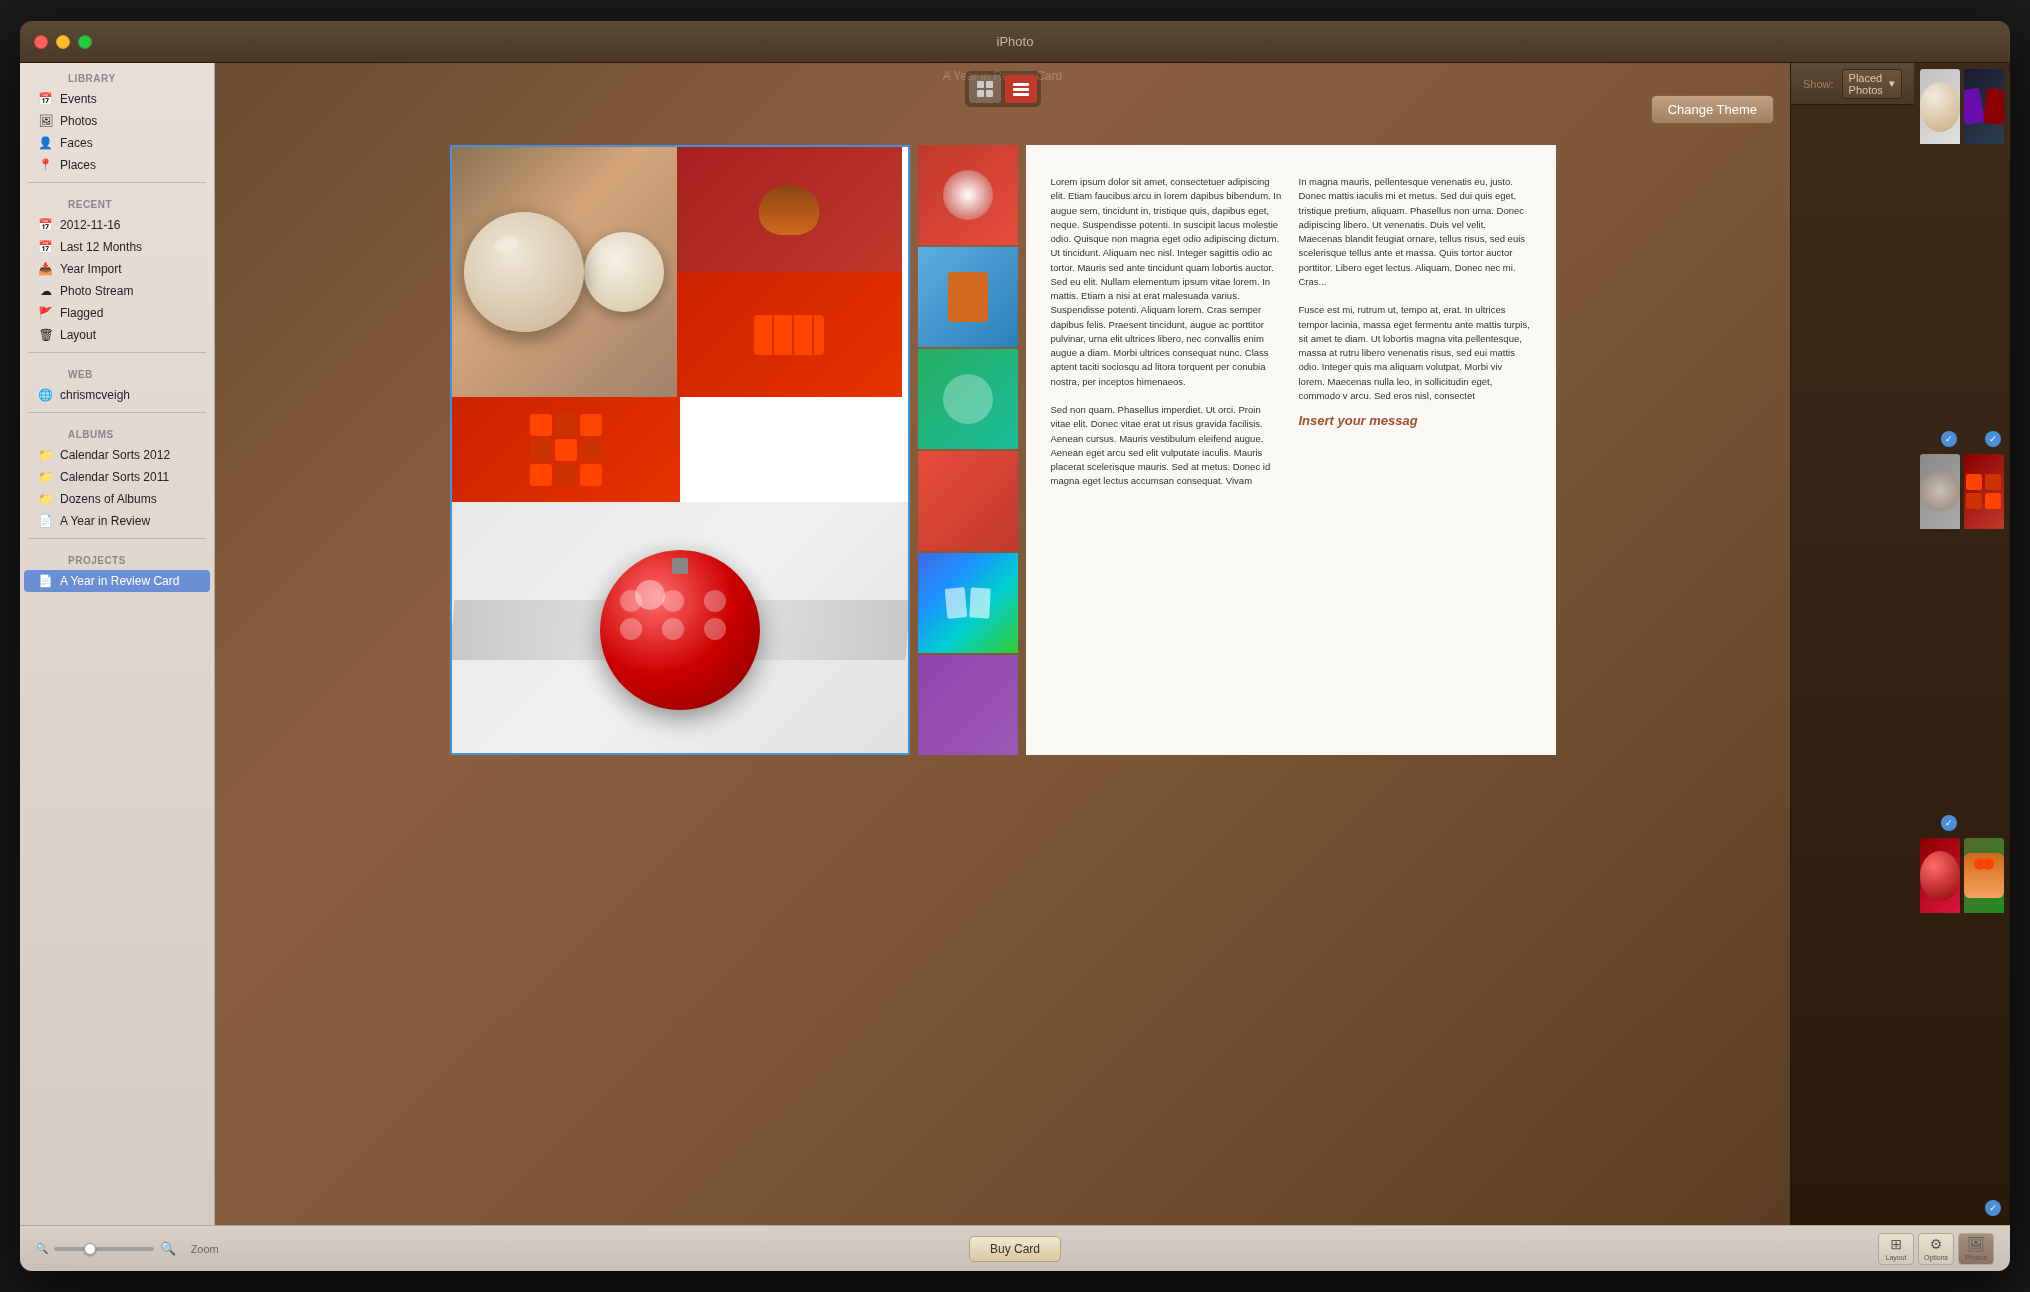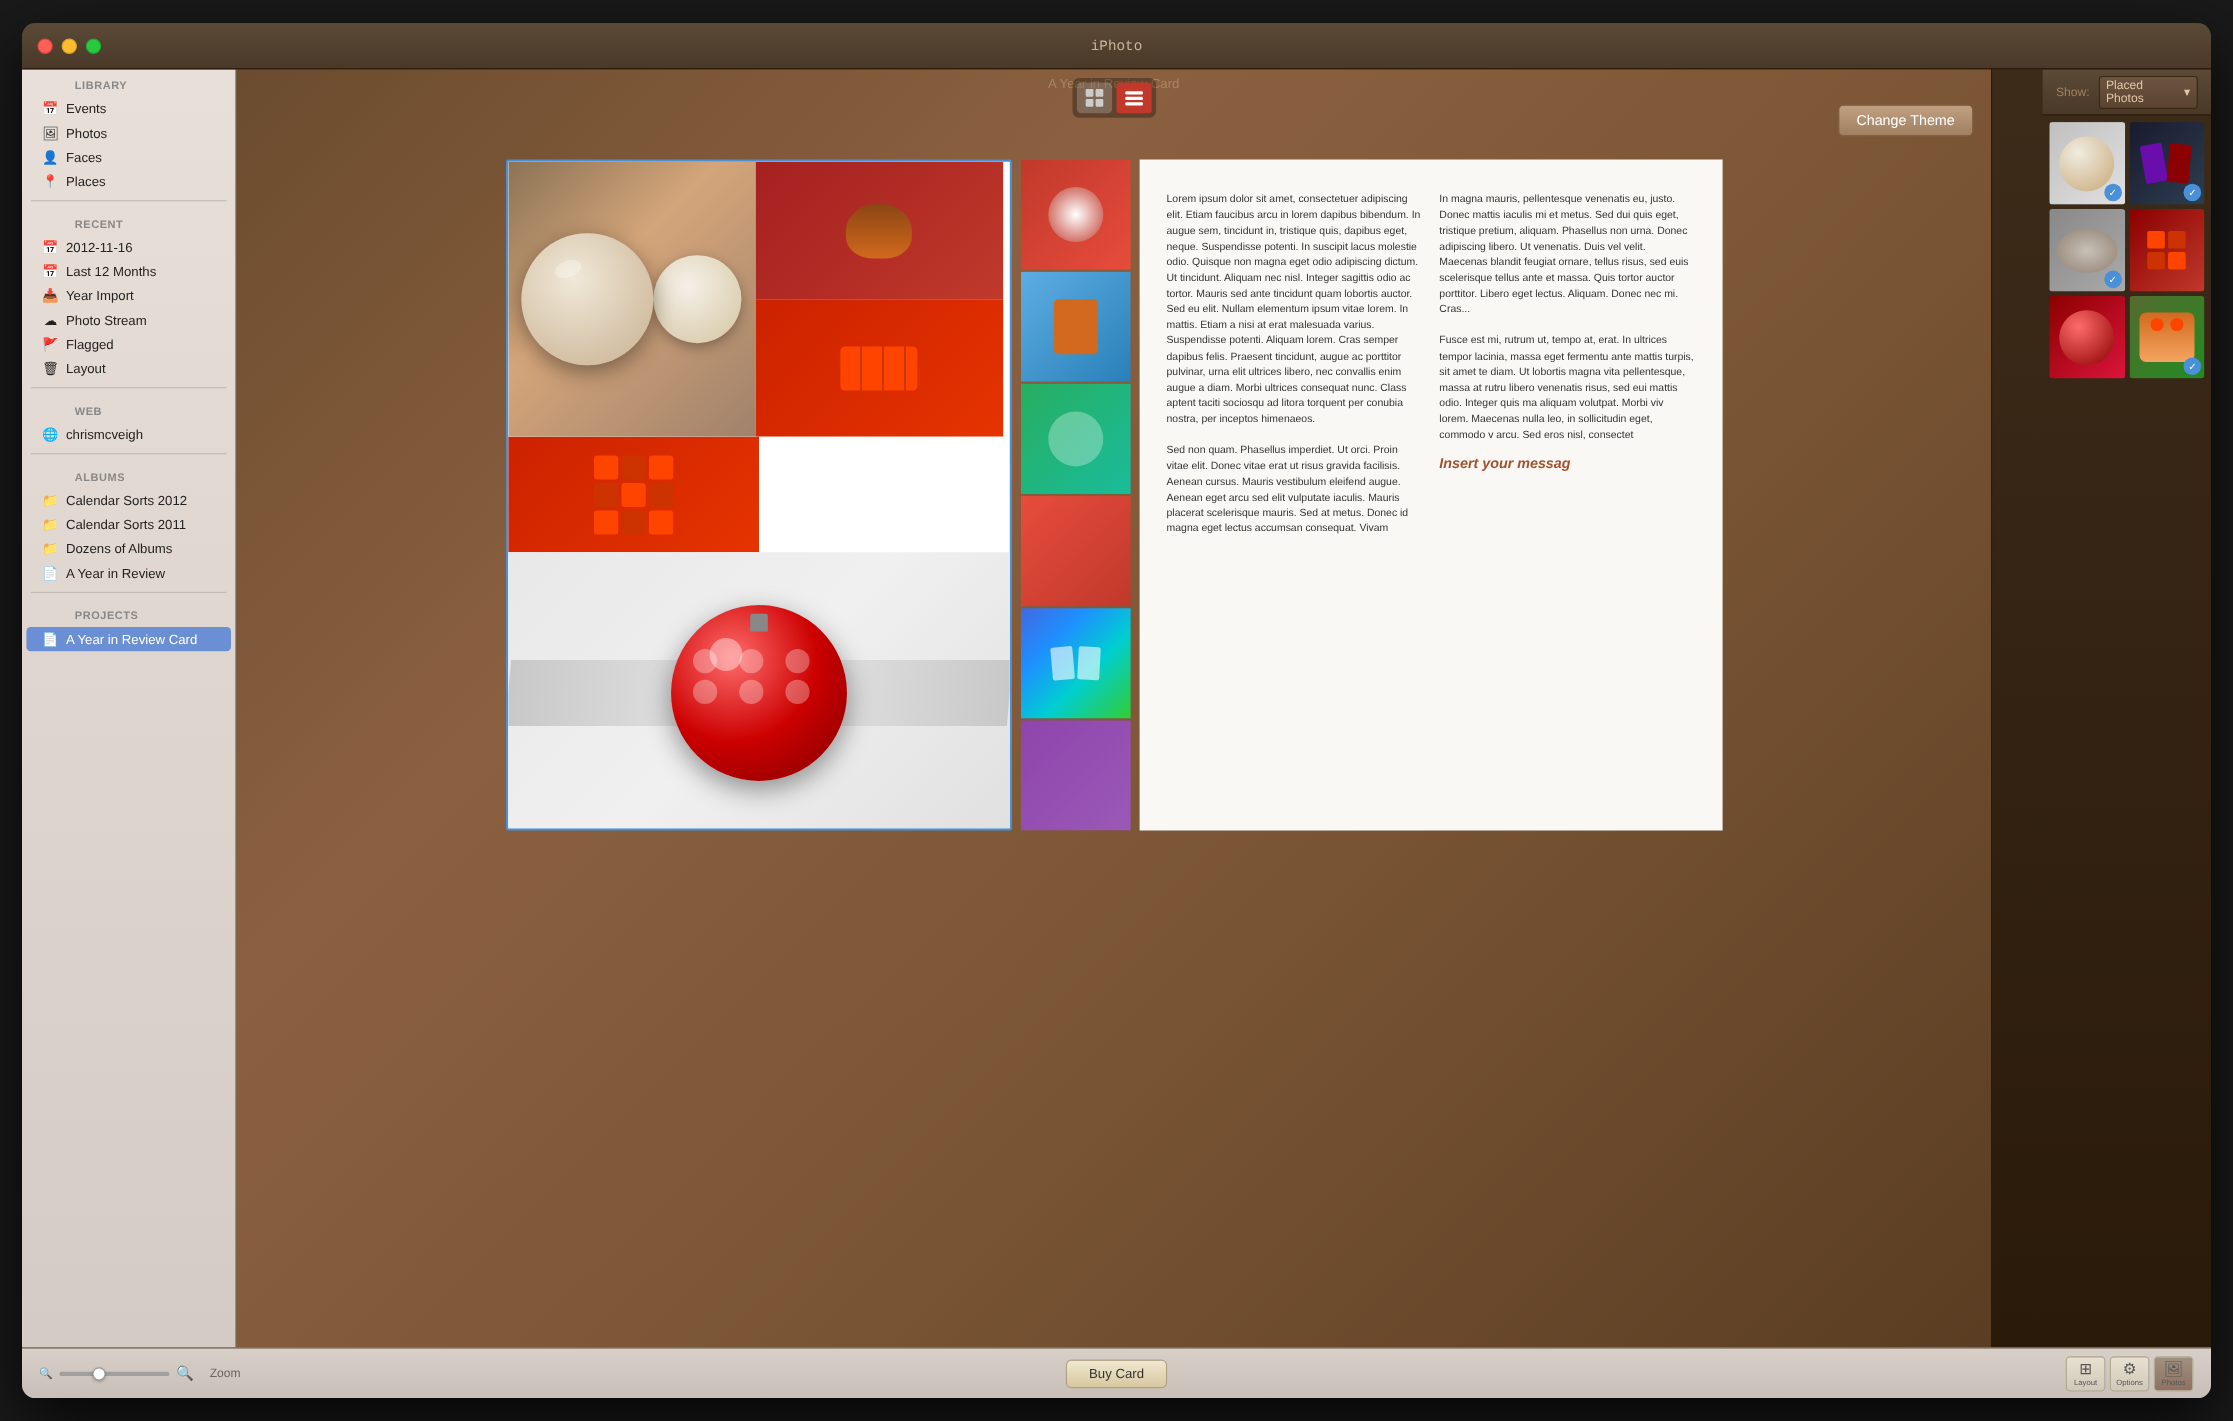--- a/index.html
+++ b/index.html
@@ -26,21 +26,20 @@
 
     
     .titlebar {
       height: 42px;
       background: linear-gradient(to bottom, #5c4a38, #4a3828);
       display: flex;
       align-items: center;
       padding: 0 14px;
       position: relative;
       border-bottom: 1px solid #2a1a0a;
-      font-family: Liberation Mono, monospace;
     }
     .traffic-lights {
       display: flex;
       gap: 8px;
       align-items: center;
     }
     .traffic-light {
       width: 14px;
       height: 14px;
       border-radius: 50%;
@@ -319,28 +318,27 @@
     .insert-message {
       color: #a0522d;
       font-style: italic;
       font-size: 13px;
       font-weight: bold;
       margin-top: 10px;
     }
 
     
     .right-panel {
-      width: 200px;
+      width: 220px;
       background: linear-gradient(to bottom, #3d2b1a, #2a1a0a);
       display: flex;
-      flex-direction: column;
+      flex-direction: row;
       overflow-y: auto;
       flex-shrink: 0;
       border-left: 1px solid #2a1a0a;
-      padding-left: 46px;
     }
     .right-panel-header {
       height: 42px;
       display: flex;
       align-items: center;
       padding: 0 12px;
       gap: 8px;
       background: linear-gradient(to bottom, #5c4a38, #4a3828);
       font-size: 12px;
       color: #c8b49a;

